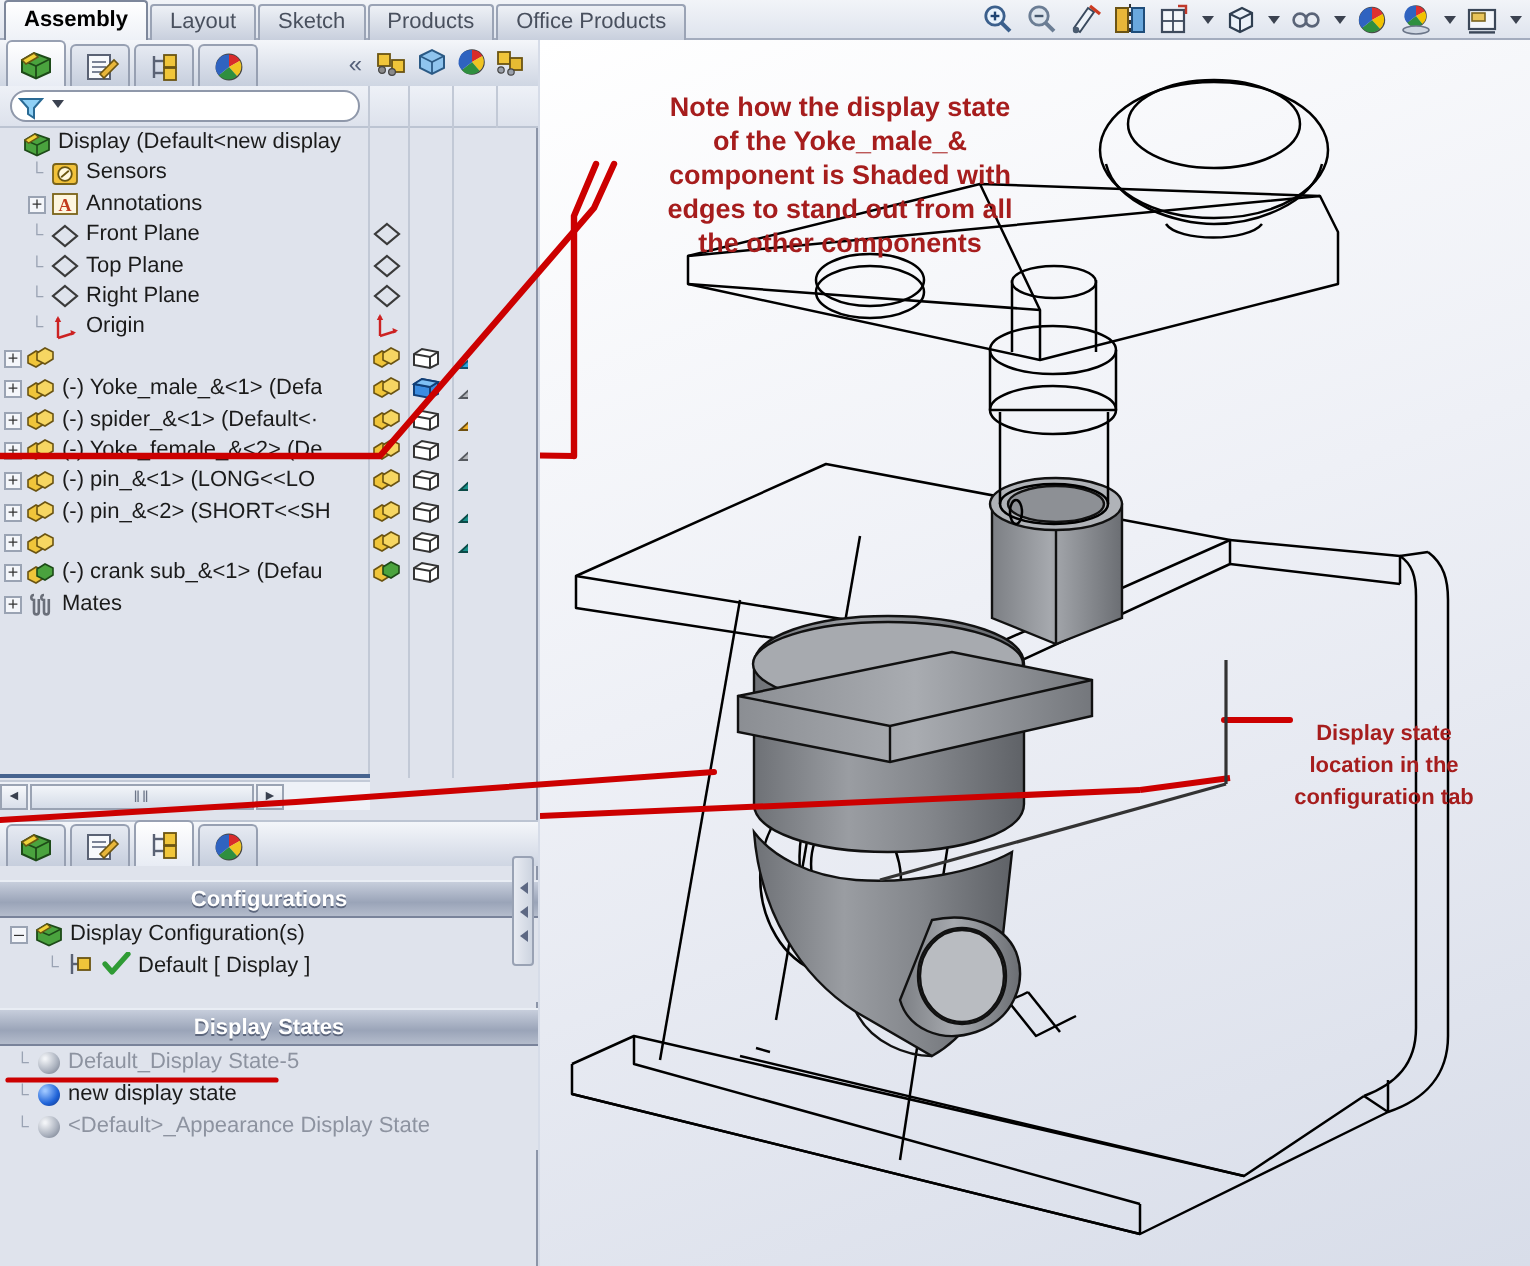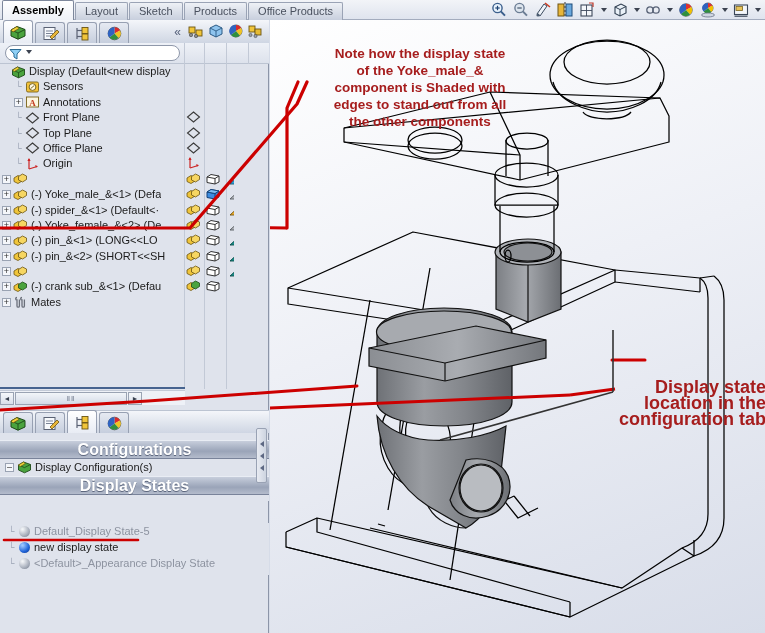--- a/index.html
+++ b/index.html
@@ -107,21 +107,21 @@
   .cfg-tabs {
     position: absolute; left: 0; top: 390px; width: 269px; height: 23px;
     background: linear-gradient(#f4f6fa, #cfd6e3);
     display: flex; align-items: flex-end; padding-left: 3px;
     border-top: 1px solid #bcc4d2;
   }
   .panehdr {
     position: absolute; left: 0; width: 269px; height: 19px;
     background: linear-gradient(#c7cedc, #9aa4b8 60%, #b4bccc);
     border-top: 1px solid #e9edf4; border-bottom: 1px solid #79839a;
-    color: #ffffff; font-weight: bold; font-size: 16px;
+    color: #ffffff; font-weight: bold; font-size: 11px;
     text-align: center; line-height: 18px;
     text-shadow: 0 1px 0 #5d677d;
   }
   .cfgtree { position: absolute; left: 0; width: 269px; background: #dfe3ec; }
   .crow { height: 16px; font-size: 11px; display: flex; align-items: center; color: #1b1b1b; }
   .crow.dim { color: #8d93a0; }
   .cbox { width: 9px; height: 9px; border: 1px solid #9aa3b3; background: #f4f6fa;
           font-size: 9px; line-height: 7px; text-align: center; color: #333; margin-right: 3px; flex: none; }
 
   .ball { width: 11px; height: 11px; border-radius: 50%; flex: none; margin-right: 4px; }
@@ -138,21 +138,21 @@
   
   .graphics {
     position: absolute; left: 270px; top: 20px; width: 495px; height: 613px;
     background: linear-gradient(160deg,#ffffff 0%, #eef0f6 45%, #d8dde9 100%);
     overflow: hidden;
   }
   .note {
     position: absolute; color: #a61d1d; font-weight: bold; font-size: 13.5px;
     line-height: 17px; text-align: center; white-space: pre-line;
   }
-  .note2 { text-align: right; font-size: 18px; line-height: 16px; margin-top: 20px; }
+  .note2 { text-align: center; font-size: 11px; line-height: 16px; }
 </style>
 </head>
 <body>
 
 <div id="app">
 
   <div class="cmdbar">
     <div class="cmdtabs">
       <div class="cmdtab active">Assembly</div>
       <div class="cmdtab">Layout</div>
@@ -411,21 +411,21 @@
               </svg></span>
             <span class="col3"></span>
             <span class="col4"></span>
           </div>
           <div class="trow">
             <div class="tlabel" style="left: 14px;">
               <span class="dots">└</span>
               <span class="ticon"><svg width="15" height="14" viewBox="0 0 15 14">
                   <path d="M7.5 2 L13.5 7 L7.5 12 L1.5 7 Z" fill="none" stroke="#3a3a3a" stroke-width="1.1"></path>
                 </svg></span>
-              <span class="ttext">Office Plane</span>
+              <span class="ttext">Right Plane</span>
             </div>
             <span class="col2"><svg width="15" height="14" viewBox="0 0 15 14">
                 <path d="M7.5 2 L13.5 7 L7.5 12 L1.5 7 Z" fill="none" stroke="#3a3a3a" stroke-width="1.1"></path>
               </svg></span>
             <span class="col3"></span>
             <span class="col4"></span>
           </div>
           <div class="trow">
             <div class="tlabel" style="left: 14px;">
               <span class="dots">└</span>
@@ -705,21 +705,21 @@
         </span>
         <span class="ticon" style="width:15px">
           <svg width="15" height="12" viewBox="0 0 15 12">
               <path d="M1.5 6 L5 10 L13 1" fill="none" stroke="#2f9b35" stroke-width="2.6" stroke-linecap="round" stroke-linejoin="round"></path>
             </svg>
         </span>
         <span>Default [ Display ]</span>
       </div>
     </div>
 
-    <div class="panehdr" style="top:456px">Display States</div>
+    <div class="panehdr" style="top:484px">Display States</div>
 
     <div class="cfgtree" style="top:503px; height:52px;">
       <div class="crow dim" style="padding-left:8px">
         <span style="width:11px;flex:none;color:#9aa3b3;font-size:9px">└</span>
         <span class="ball off"></span>
         <span>Default_Display State-5</span>
       </div>
       <div class="crow" style="padding-left:8px;position:relative">
         <span style="width:11px;flex:none;color:#9aa3b3;font-size:9px">└</span>
         <span class="ball on"></span>

